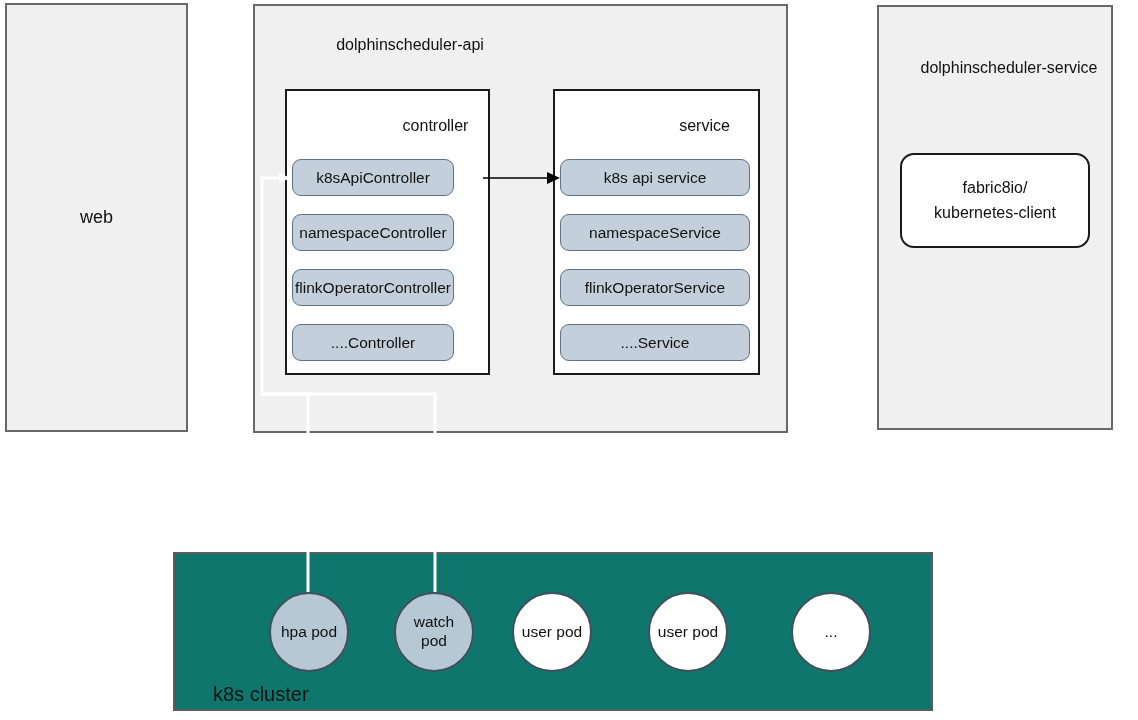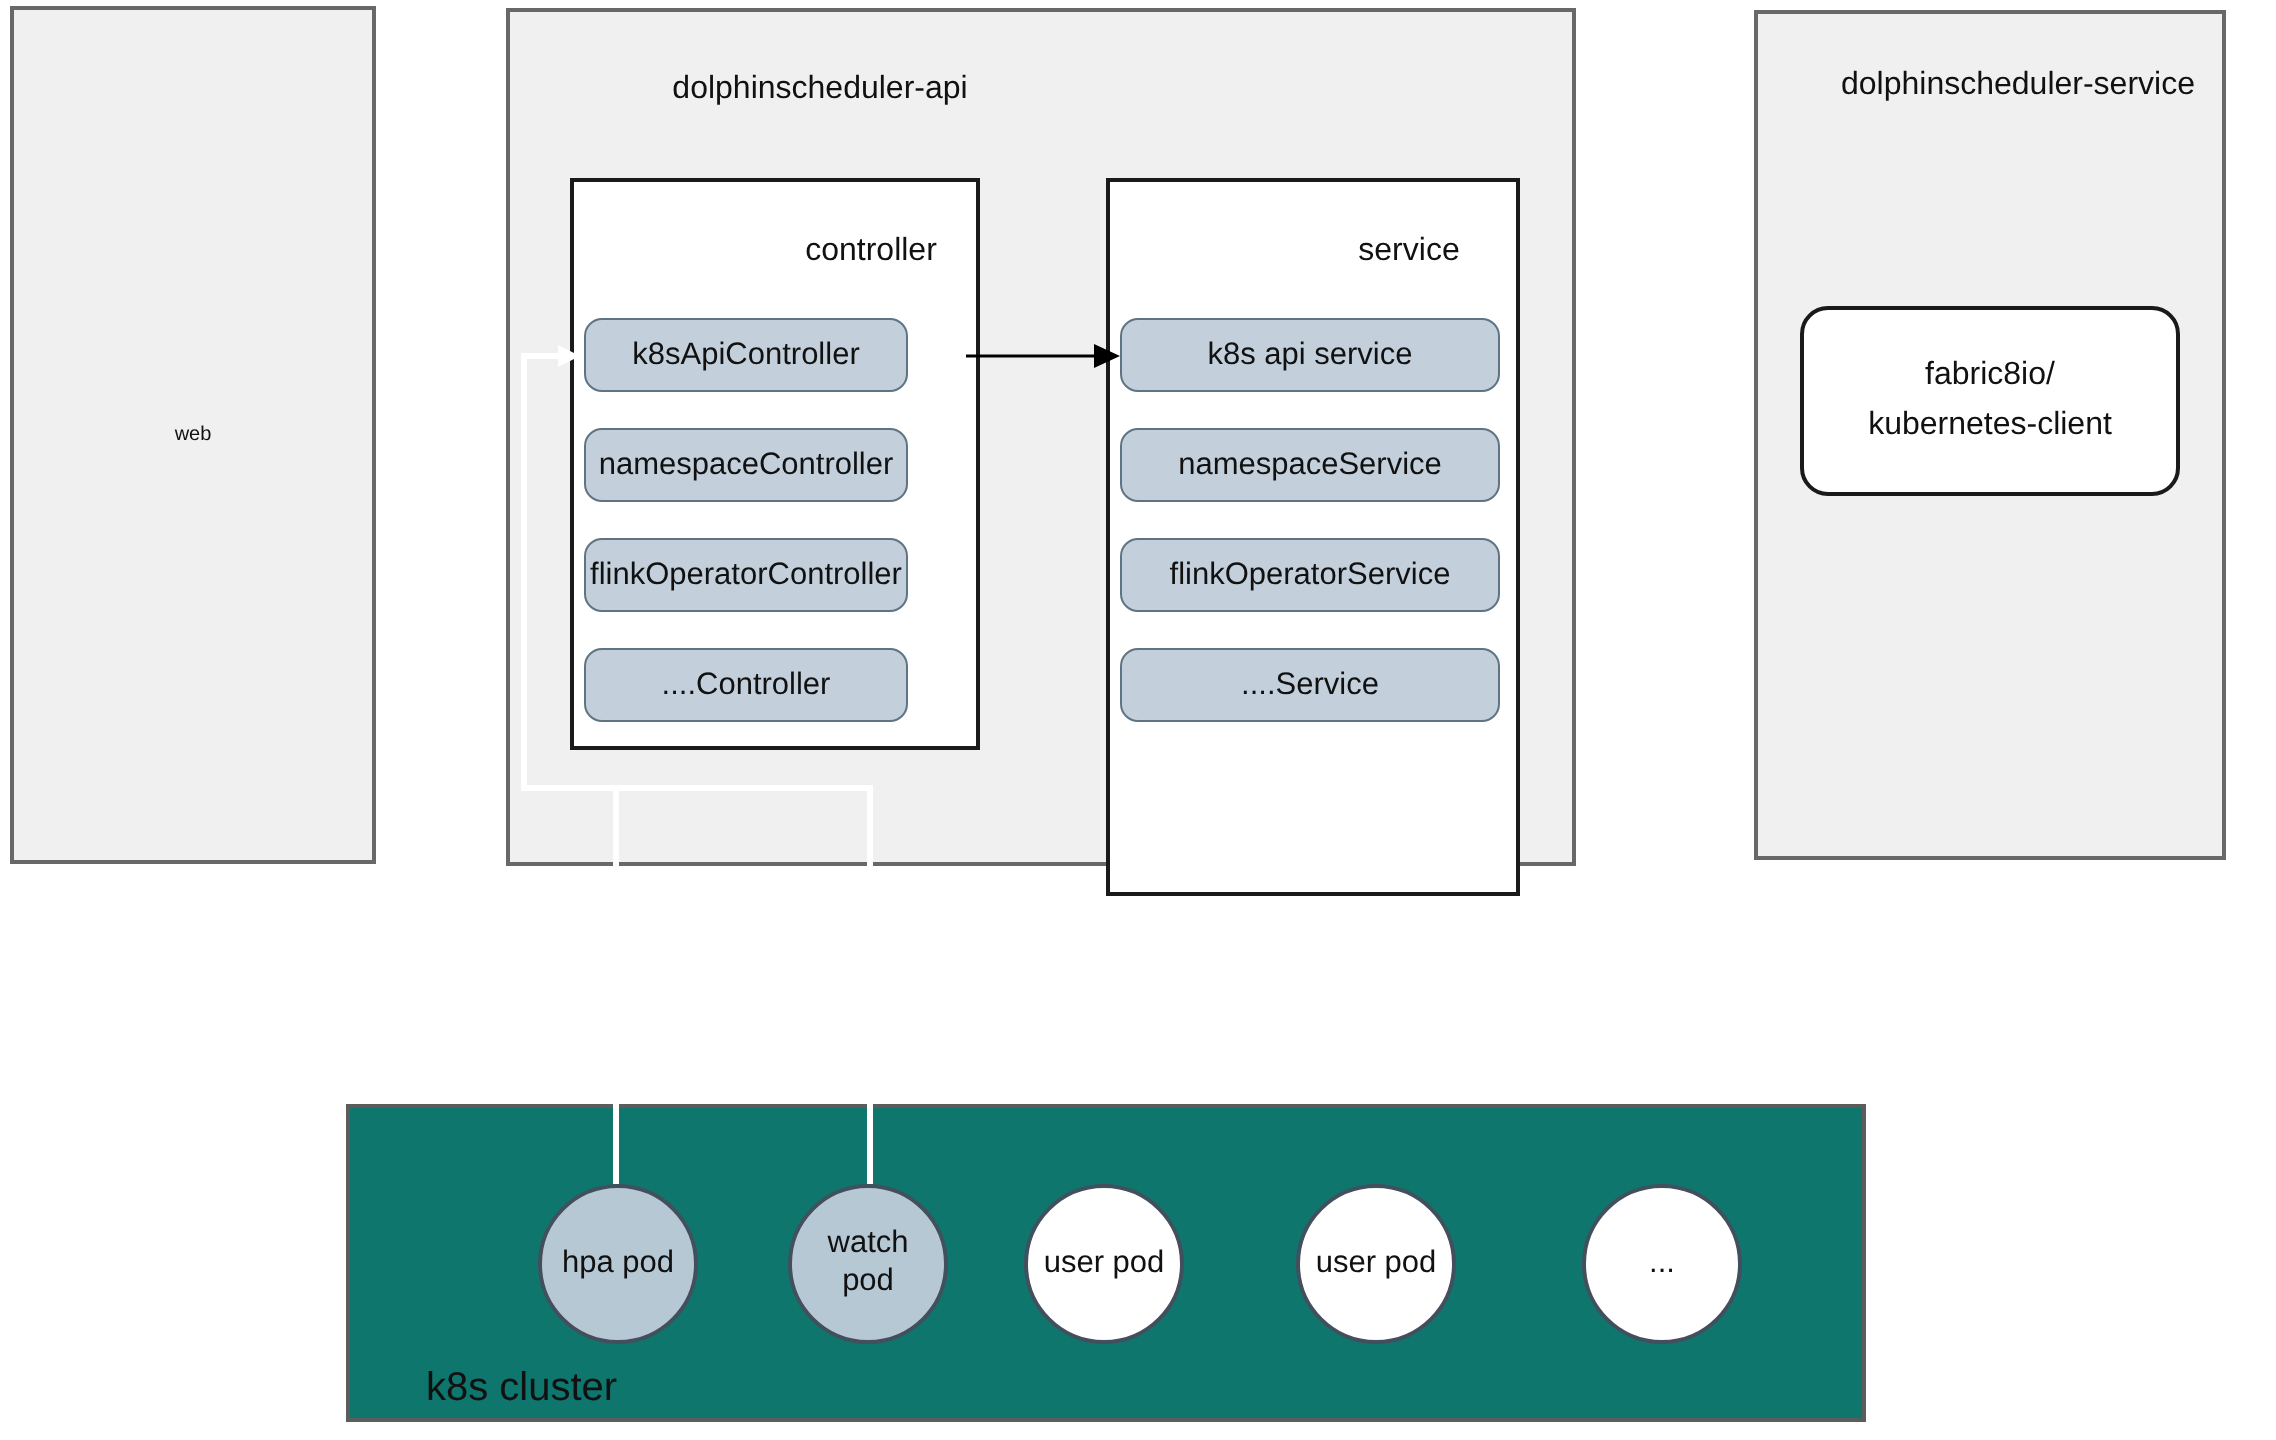--- a/index.html
+++ b/index.html
@@ -48,30 +48,30 @@
   }
   .svc .pill { width: 190px; }
   .pill-1 { top: 68px; }
   .pill-2 { top: 123px; }
   .pill-3 { top: 178px; }
   .pill-4 { top: 233px; }
 
   #web-box {
     left: 5px; top: 3px; width: 183px; height: 429px;
     display: flex; align-items: center; justify-content: center;
-    font-size: 10px;
+    font-size: 18px;
   }
   #api-box { left: 253px; top: 4px; width: 535px; height: 429px; }
   #api-title { left: 0; top: 30px; width: 294px; padding-left: 16px; }
   #controller-box { left: 30px; top: 83px; width: 205px; height: 286px; }
-  #service-box { left: 298px; top: 83px; width: 207px; height: 359px; }
+  #service-box { left: 298px; top: 83px; width: 207px; height: 286px; }
   .inner-title { left: 0; top: 26px; width: 100%; margin-left: 48px; }
 
   #ds-service-box { left: 877px; top: 5px; width: 236px; height: 425px; }
-  #ds-service-title { left: 0; top: 27px; width: 100%; padding-left: 28px; }
+  #ds-service-title { left: 0; top: 52px; width: 100%; padding-left: 28px; }
   #fabric8-box {
     position: absolute;
     left: 21px; top: 146px; width: 190px; height: 95px;
     background: #ffffff;
     border: 2px solid #1a1a1a;
     border-radius: 14px;
     display: flex; align-items: center; justify-content: center;
     text-align: center;
     font-size: 16px;
     line-height: 1.55;

